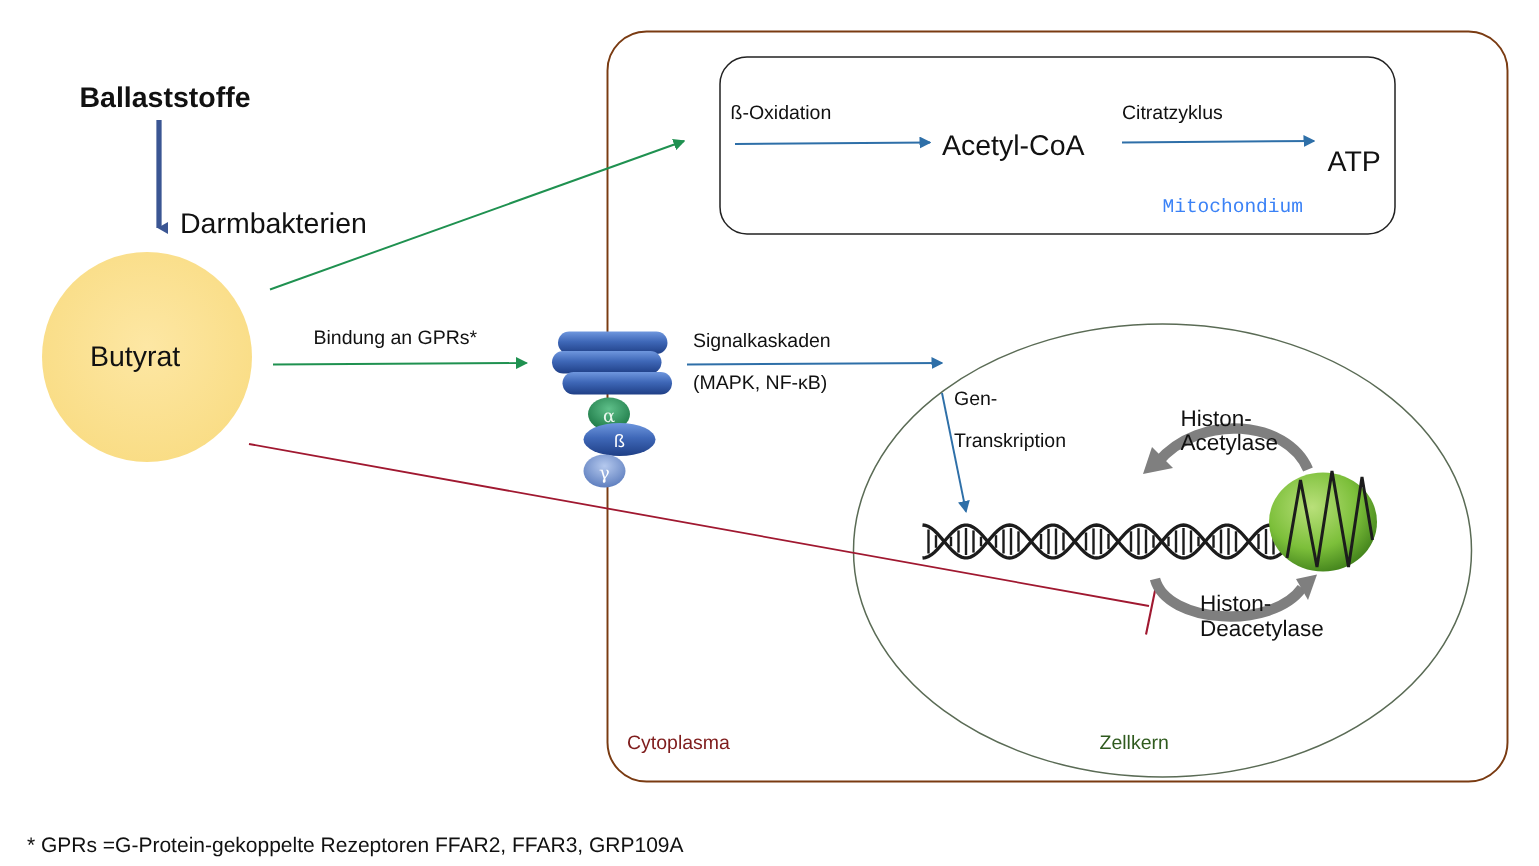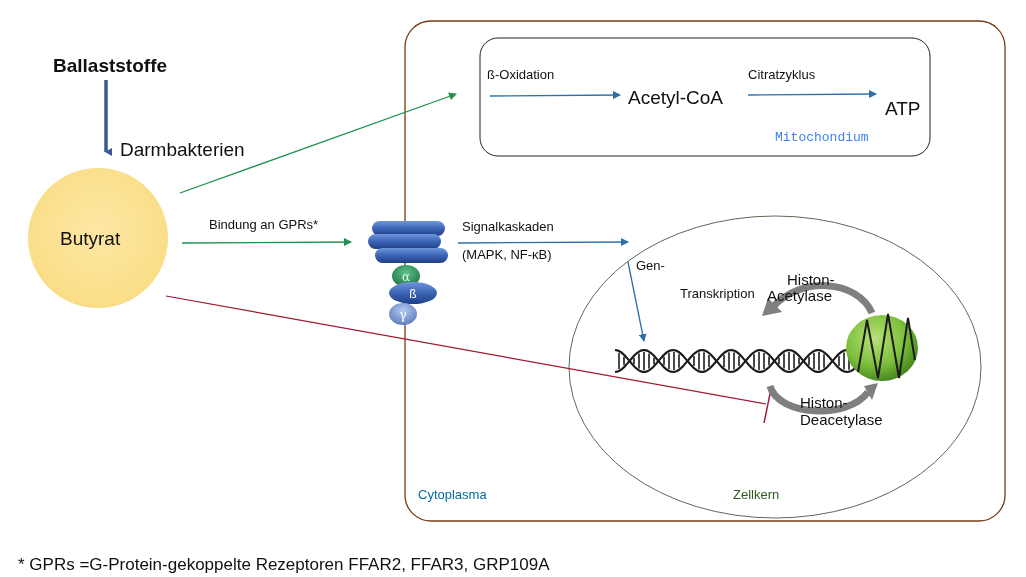--- a/index.html
+++ b/index.html
@@ -2,21 +2,21 @@
 <html><head>
 <meta charset="utf-8">
 <style>
   html, body { margin: 0; padding: 0; background: #ffffff; }
   body { width: 1026px; height: 577px; position: relative; overflow: hidden;
          font-family: "Liberation Sans", "DejaVu Sans", sans-serif; color: #111; }
   .txt { position: absolute; white-space: nowrap; line-height: 1; }
   svg#diagram { position: absolute; left: 0; top: 0; }
   .lg { font-size: 19px; }
   .md { font-size: 13px; }
-  .sm { font-size: 17px; }
+  .sm { font-size: 14px; }
   .xs { font-size: 15px; }
 </style>
 </head>
 <body>
 
 <svg id="diagram" width="1026" height="577" viewBox="0 0 1026 577">
   <defs>
     <marker id="arrowGreen" markerWidth="8" markerHeight="8" refX="7" refY="4" orient="auto" markerUnits="userSpaceOnUse">
       <path d="M0,0 L8,4 L0,8 z" fill="#1f9150"></path>
     </marker>
@@ -146,23 +146,23 @@
 <div class="txt md" style="left:462px; top:220px;">Signalkaskaden</div>
 <div class="txt md" style="left:462px; top:248px;">(MAPK, NF-κB)</div>
 
 <div class="txt md" style="left:487px; top:68px;">ß-Oxidation</div>
 <div class="txt lg" style="left:628px; top:88px;">Acetyl-CoA</div>
 <div class="txt md" style="left:748px; top:68px;">Citratzyklus</div>
 <div class="txt lg" style="left:885px; top:87px;margin-top:12px;">ATP</div>
 <div class="txt md" style="left:775px; top:131px; color:#3b82f6;font-family:Liberation Mono, monospace;">Mitochondium</div>
 
 <div class="txt md" style="left:636px; top:259px;">Gen-</div>
-<div class="txt md" style="left:636px; top:287px;padding-left:44px;">Transkription</div>
+<div class="txt md" style="left:636px; top:287px;">Transkription</div>
 
 <div class="txt xs" style="left:787px; top:272px;">Histon-</div>
-<div class="txt xs" style="left:767px; top:288px;text-align:center;">Acetylase</div>
+<div class="txt xs" style="left:787px; top:288px;text-align:center;">Acetylase</div>
 <div class="txt xs" style="left:800px; top:395px;">Histon-</div>
 <div class="txt xs" style="left:800px; top:412px;">Deacetylase</div>
 
-<div class="txt md" style="left:418px; top:488px; color:#0369a1;">Cytoplasma</div>
+<div class="txt md" style="left:418px; top:488px; color:#7f1d1d;">Cytoplasma</div>
 <div class="txt md" style="left:733px; top:488px; color:#2f5a1e;">Zellkern</div>
 
 <div class="txt sm" style="left:18px; top:556px;">* GPRs =G-Protein-gekoppelte Rezeptoren FFAR2, FFAR3, GRP109A</div>
 
 </body></html>

